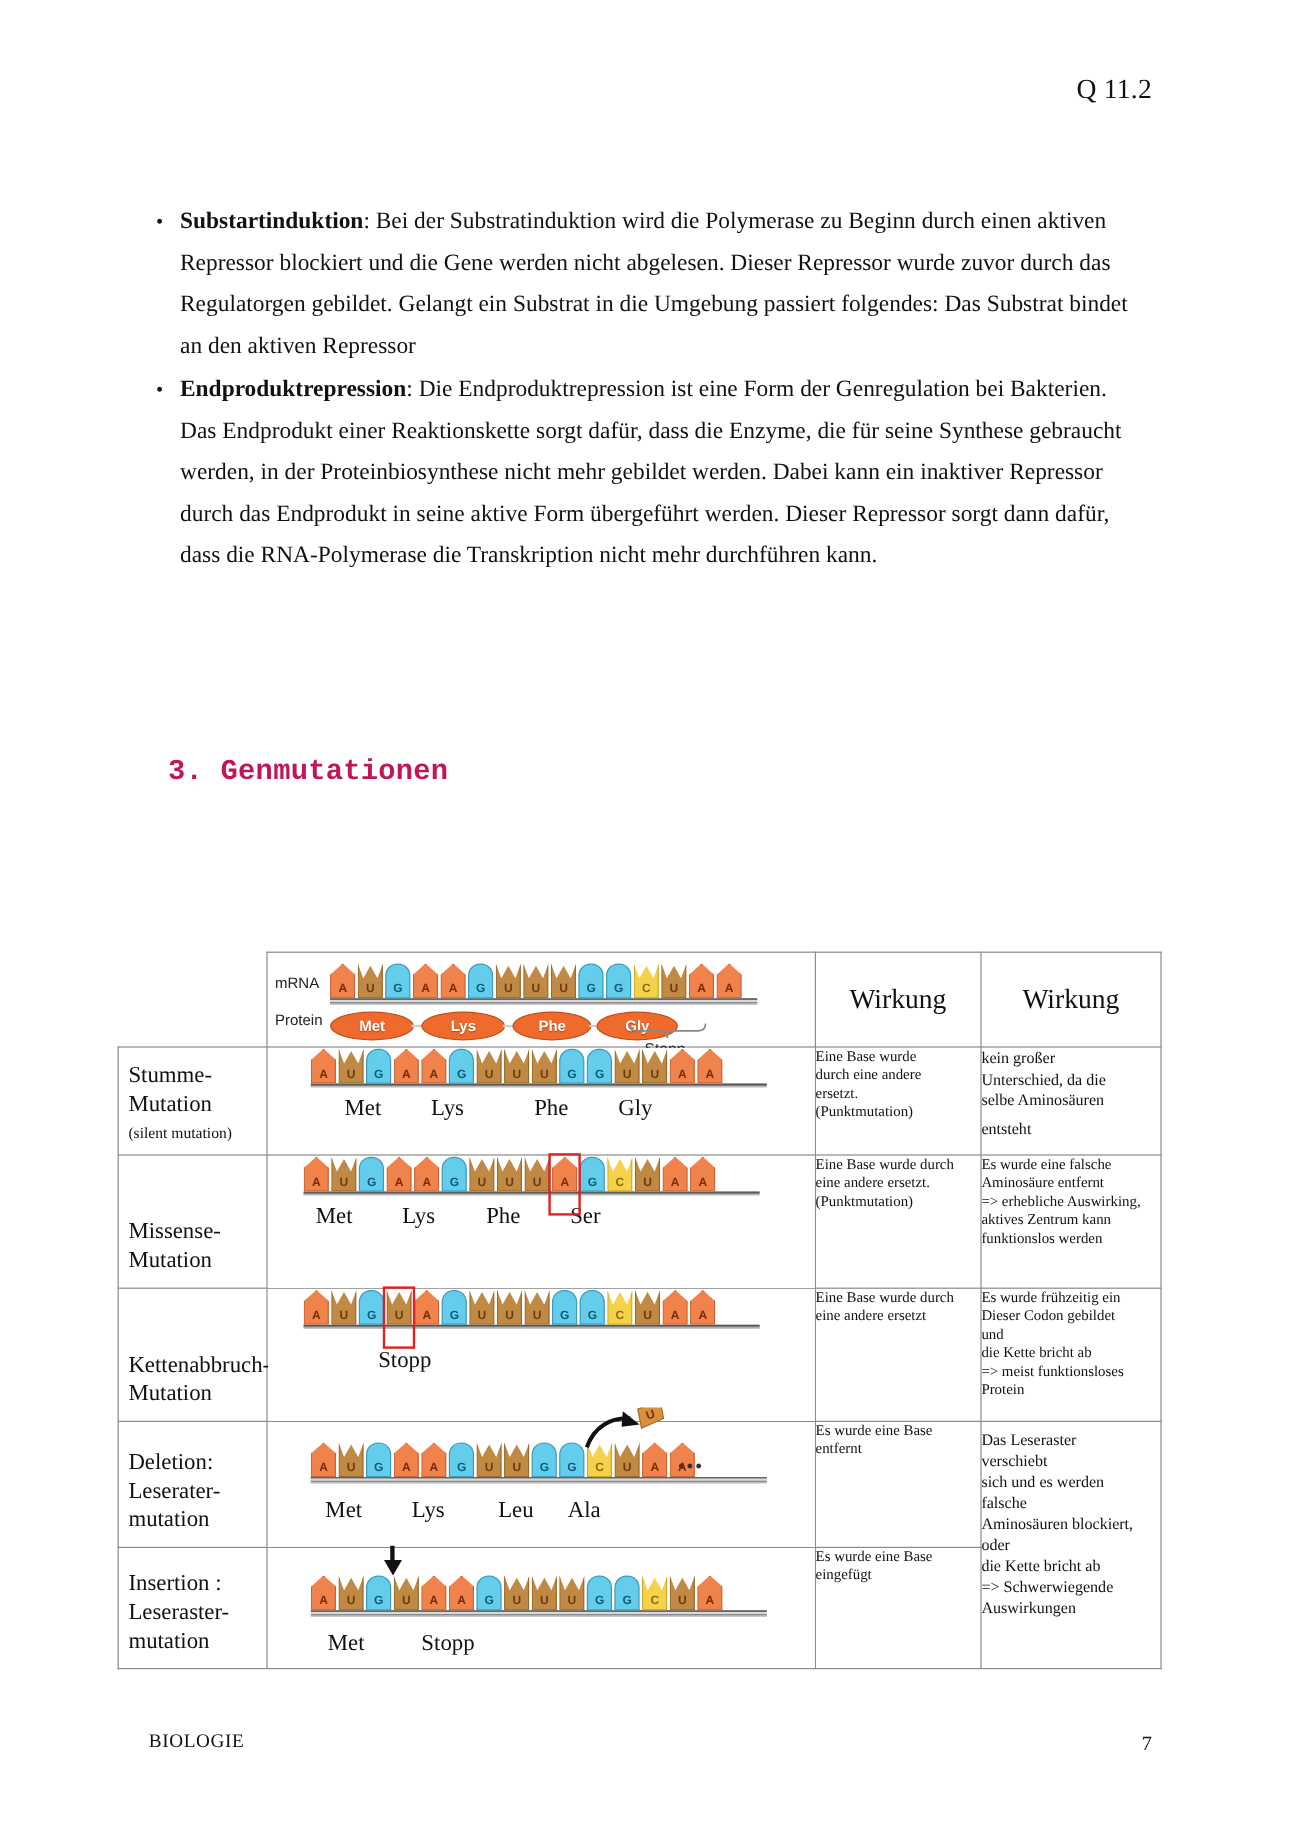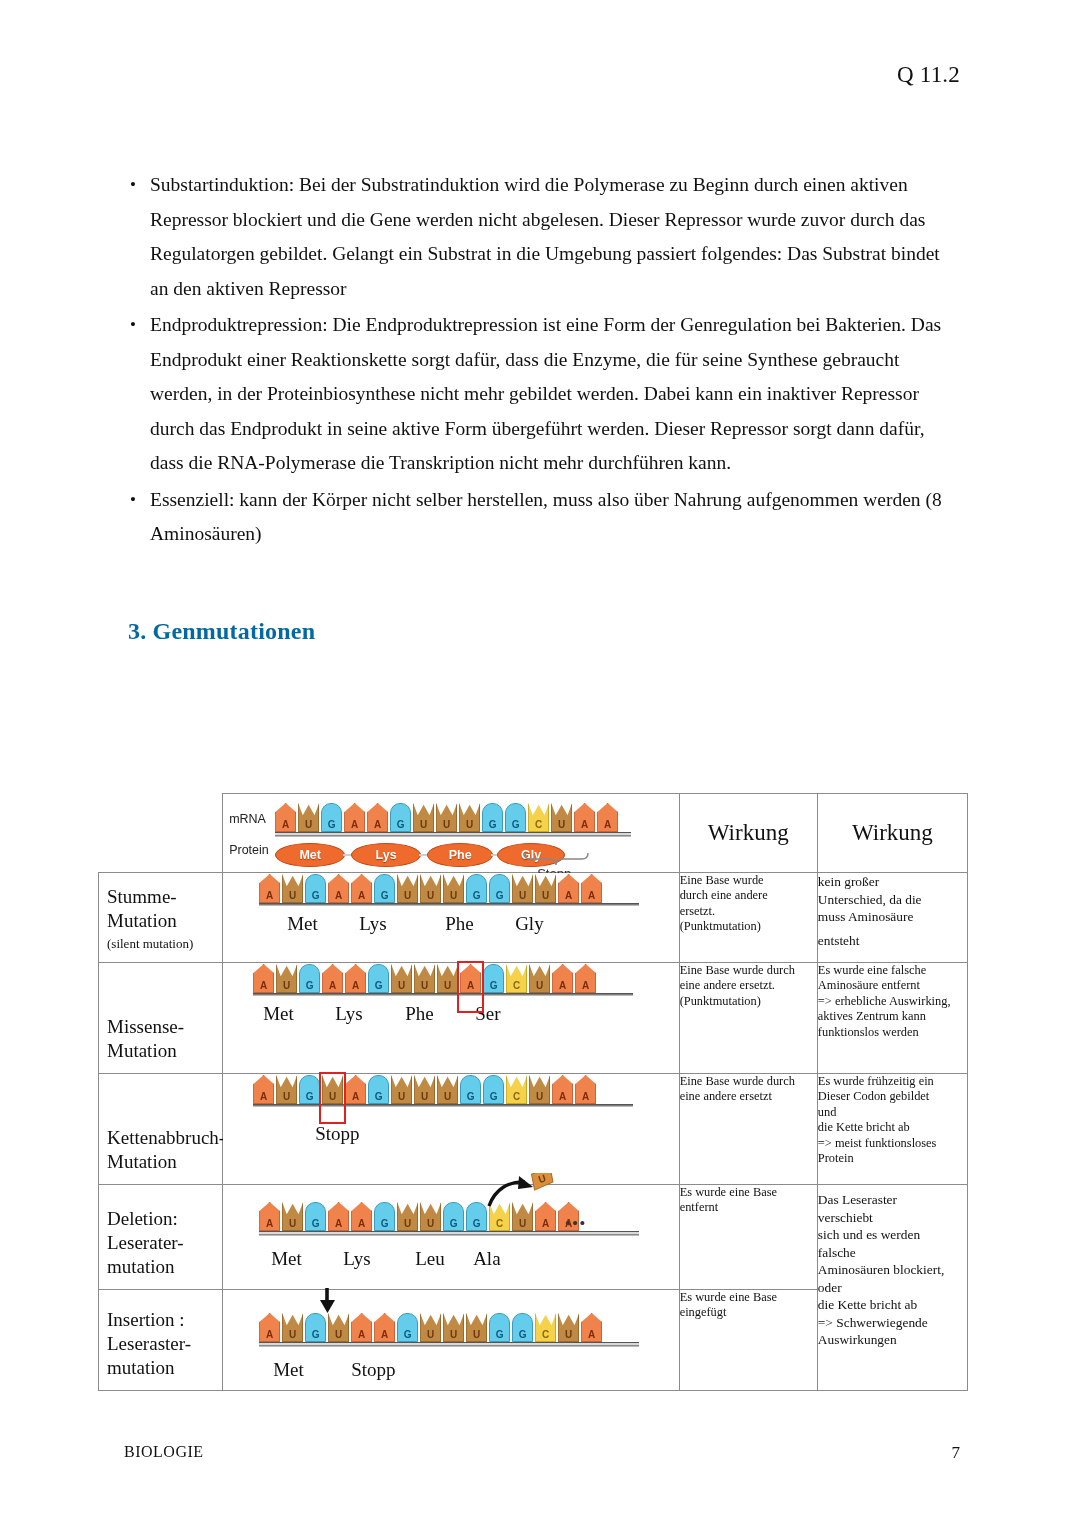--- a/index.html
+++ b/index.html
@@ -24,25 +24,25 @@
   .content { position:absolute; left:128px; top:168px; width:828px; }
   ul.bullets { list-style:none; margin:0; padding:0; }
   ul.bullets > li {
     position:relative; padding-left:22px;
     font-size:19.5px; line-height:34.5px; text-align:left;
     margin-bottom:2px;
   }
   ul.bullets > li::before {
     content:"•"; position:absolute; left:2px; top:0; font-size:17px;
   }
-  .b { font-weight:normal; }
+  .b { font-weight:bold; }
 
   h2.sect {
-    color:#0369a1; font-size:24px; font-weight:bold;
-    margin:0; padding:0; letter-spacing:.2px;
+    color:#be185d; font-size:24px; font-weight:bold;
+    margin:12px; padding:0; letter-spacing:.2px;font-family:Liberation Mono, monospace;
   }
   .sect-wrap { position:absolute; left:128px; top:618px; }
   .after-sect { position:absolute; left:128px; top:690px; width:828px; }
 
   
   .tbl-wrap { position:absolute; left:98px; top:793px; width:870px; }
   table.mut {
     border-collapse:collapse; width:870px;
     table-layout:fixed; background:#fff;
   }
@@ -165,21 +165,20 @@
 <body>
 
 <div class="page">
 
   <div class="hdr">Q 11.2</div>
 
   <div class="content">
     <ul class="bullets">
       <li><span class="b">Substartinduktion</span><span>: </span><span>Bei der Substratinduktion wird die Polymerase zu Beginn durch einen aktiven Repressor blockiert und die Gene werden nicht abgelesen. Dieser Repressor wurde zuvor durch das Regulatorgen gebildet. Gelangt ein Substrat in die Umgebung passiert folgendes: Das Substrat bindet an den aktiven Repressor</span></li>
       <li><span class="b">Endproduktrepression</span><span>:   </span><span>Die Endproduktrepression ist eine Form der Genregulation bei Bakterien. Das Endprodukt einer Reaktionskette sorgt dafür, dass die Enzyme, die für seine Synthese gebraucht werden, in der Proteinbiosynthese nicht mehr gebildet werden. Dabei kann ein inaktiver Repressor durch das Endprodukt in seine aktive Form übergeführt werden. Dieser Repressor sorgt dann dafür, dass die RNA-Polymerase die Transkription nicht mehr durchführen kann.</span></li>
-      <li><span class="b">Essenziell:</span><span> </span><span>kann der Körper nicht selber herstellen, muss also über Nahrung aufgenommen werden (8 Aminosäuren)</span></li>
     </ul>
   </div>
 
   <div class="sect-wrap">
     <h2 class="sect">3. Genmutationen</h2>
   </div>
 
 
   <div class="tbl-wrap">
     <table class="mut">
@@ -367,21 +366,21 @@
                 <span class="ln">Eine Base wurde</span>
                 <span class="ln">durch eine andere</span>
                 <span class="ln">ersetzt.</span>
                 <span class="ln">(Punktmutation)</span>
               </div>
             </td>
         <td class="txtcell serifbig">
               <div id="r0-wir">
                 <span class="ln">kein großer</span>
                 <span class="ln">Unterschied, da die</span>
-                <span class="ln">muss Aminosäure</span>
+                <span class="ln">selbe Aminosäuren</span>
                 <span class="gap"></span>
                 <span class="ln">entsteht</span>
               </div>
             </td>
       </tr>
 
       <tr>
         <td>
           <div class="namecell" style="padding-top:52px;">
             <div class="n1">Missense-</div>

